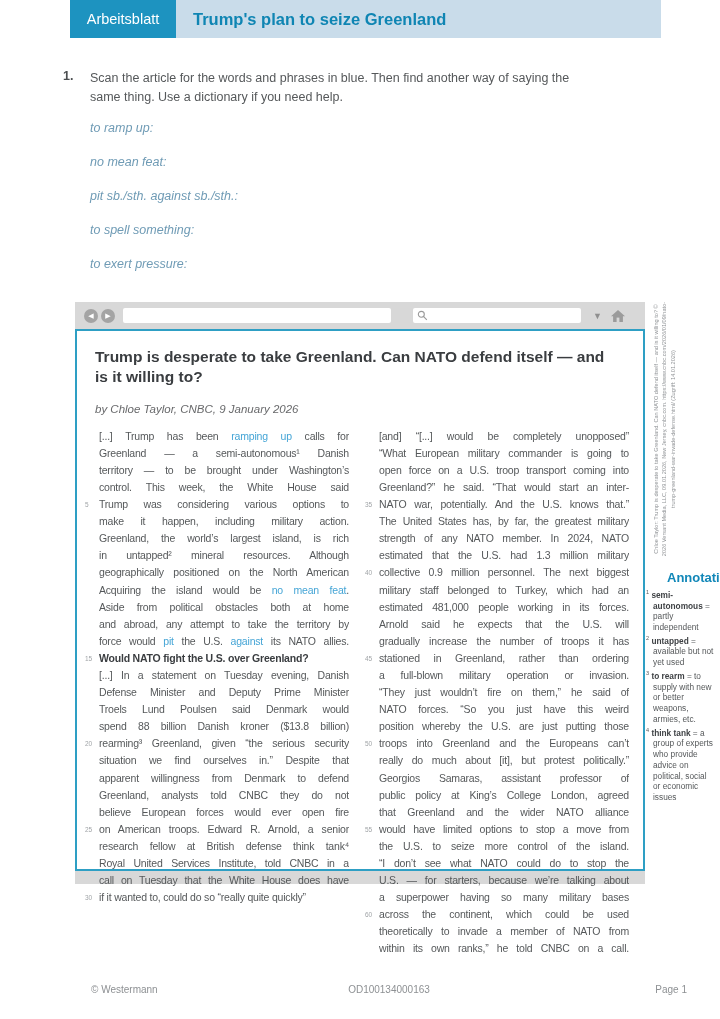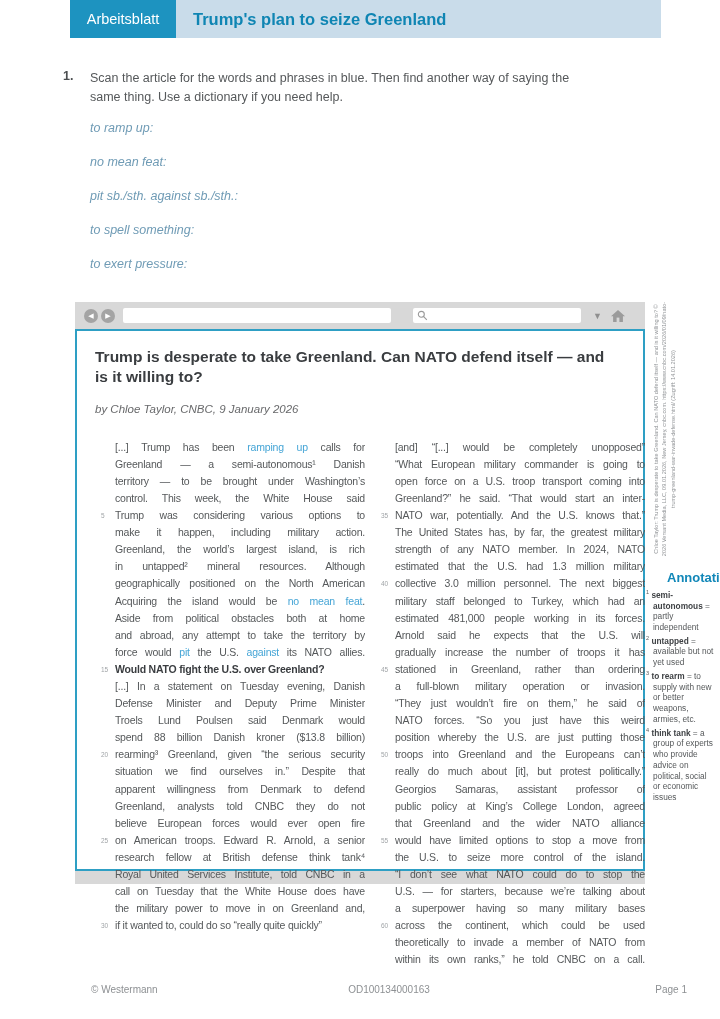--- a/index.html
+++ b/index.html
@@ -30,21 +30,21 @@
   .addr{margin-left:8px;width:268px;height:15px;background:#fff;border-radius:2px;flex:none;}
   .search{margin-left:22px;width:168px;height:15px;background:#fff;border-radius:2px;flex:none;
           display:flex;align-items:center;padding-left:4px;box-sizing:border-box;}
   .dd{margin-left:12px;color:#8f8f8f;font-size:9px;flex:none;}
   .home{margin-left:8px;flex:none;display:flex;}
   .content{border:2px solid var(--border,#2e9fc4);background:#fff;height:542px;
            box-sizing:border-box;padding-top:16px;}
   .chrome-bottom{height:13px;background:var(--chrome,#d8d8d8);}
   .art-title{margin:0 30px 0 18px;font-size:15.5px;font-weight:bold;color:#3a3d40;line-height:1.28;}
   .byline{margin:16px 18px 0 18px;font-style:italic;font-size:11.5px;color:#68696b;}
-  .cols{display:flex;margin-top:24px;padding:0 12px 0 24px;}
+  .cols{display:flex;margin-top:13px;padding:0 12px 0 8px;}
   .col{width:264px;flex:none;}
   .col + .col{margin-left:16px;}
   .line{display:flex;height:17.1px;overflow:hidden;}
   .ln{width:14px;flex:none;font-size:6.5px;color:#a0a4a7;line-height:18px;}
   .lt{flex:1;font-size:10.5px;letter-spacing:-0.2px;line-height:17.1px;
       text-align:justify;text-align-last:justify;}
   .lt.nj{text-align-last:left;}
   .lt.hd{font-weight:bold;color:#3a3d40;}
   .bw{color:var(--blue-word,#45a5d6);}
   
@@ -213,24 +213,20 @@
           </div>
           <div class="line">
             <span class="ln"></span>
             <div class="lt">Royal United Services Institute, told CNBC in a</div>
           </div>
           <div class="line">
             <span class="ln"></span>
             <div class="lt">call on Tuesday that the White House does have</div>
           </div>
           <div class="line">
-            <span class="ln"></span>
-            <div class="lt">the military power to move in on Greenland and,</div>
-          </div>
-          <div class="line">
             <span class="ln">30</span>
             <div class="lt nj">if it wanted to, could do so “really quite quickly”</div>
           </div>
         </div>
       <div class="col">
           <div class="line">
             <span class="ln"></span>
             <div class="lt">[and] “[...] would be completely unopposed”</div>
           </div>
           <div class="line">
@@ -256,21 +252,21 @@
           <div class="line">
             <span class="ln"></span>
             <div class="lt">strength of any NATO member. In 2024, NATO</div>
           </div>
           <div class="line">
             <span class="ln"></span>
             <div class="lt">estimated that the U.S. had 1.3 million military</div>
           </div>
           <div class="line">
             <span class="ln">40</span>
-            <div class="lt">collective 3.0 million personnel. The next biggest</div>
+            <div class="lt">collective 0.9 million personnel. The next biggest</div>
           </div>
           <div class="line">
             <span class="ln"></span>
             <div class="lt">military staff belonged to Turkey, which had an</div>
           </div>
           <div class="line">
             <span class="ln"></span>
             <div class="lt">estimated 481,000 people working in its forces.</div>
           </div>
           <div class="line">

